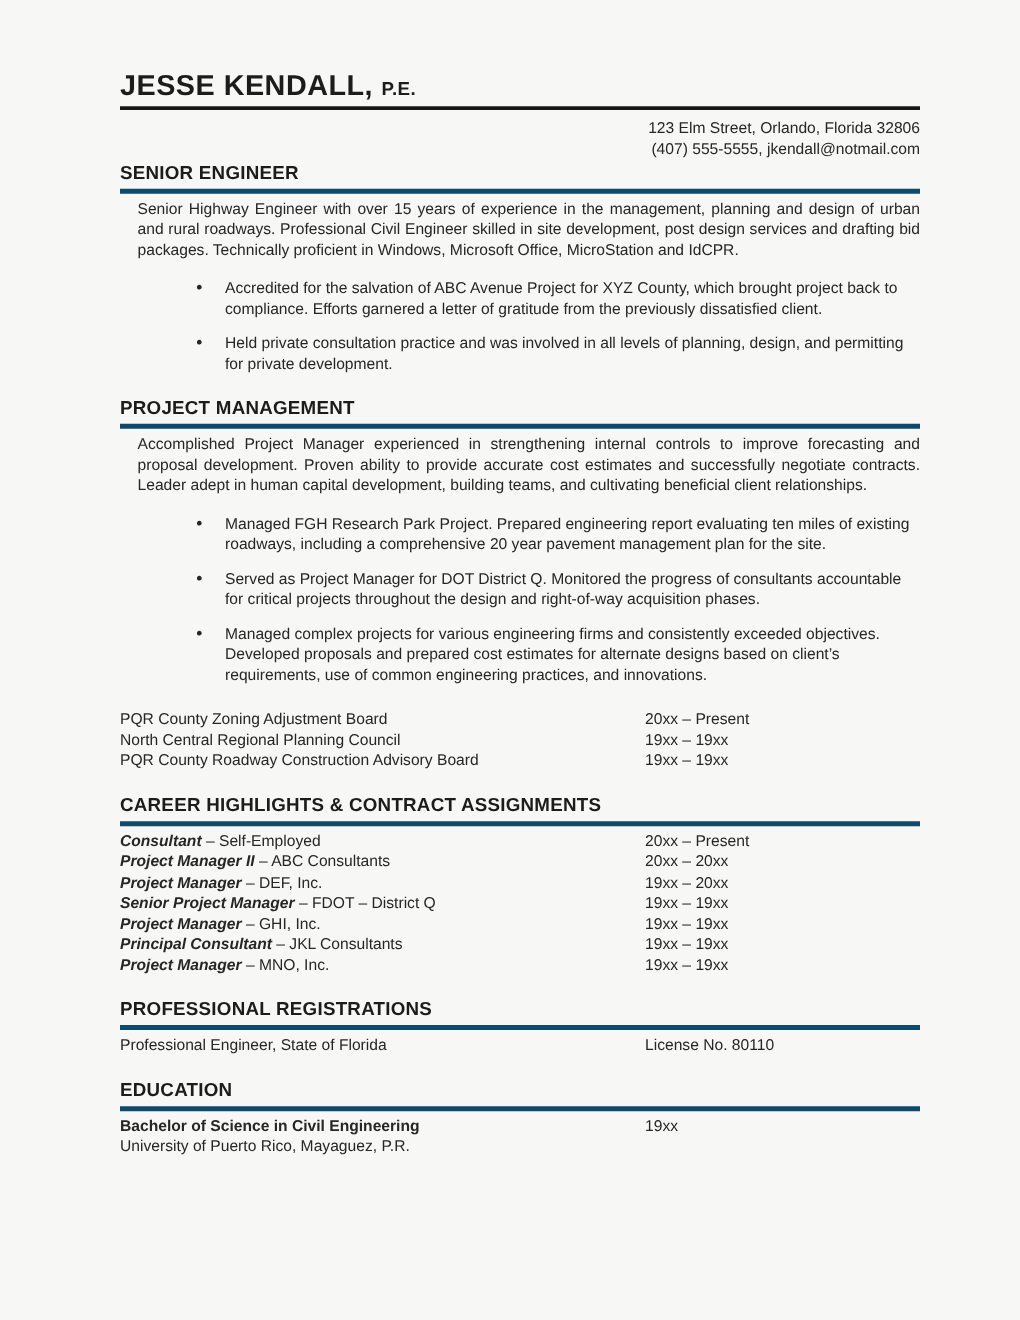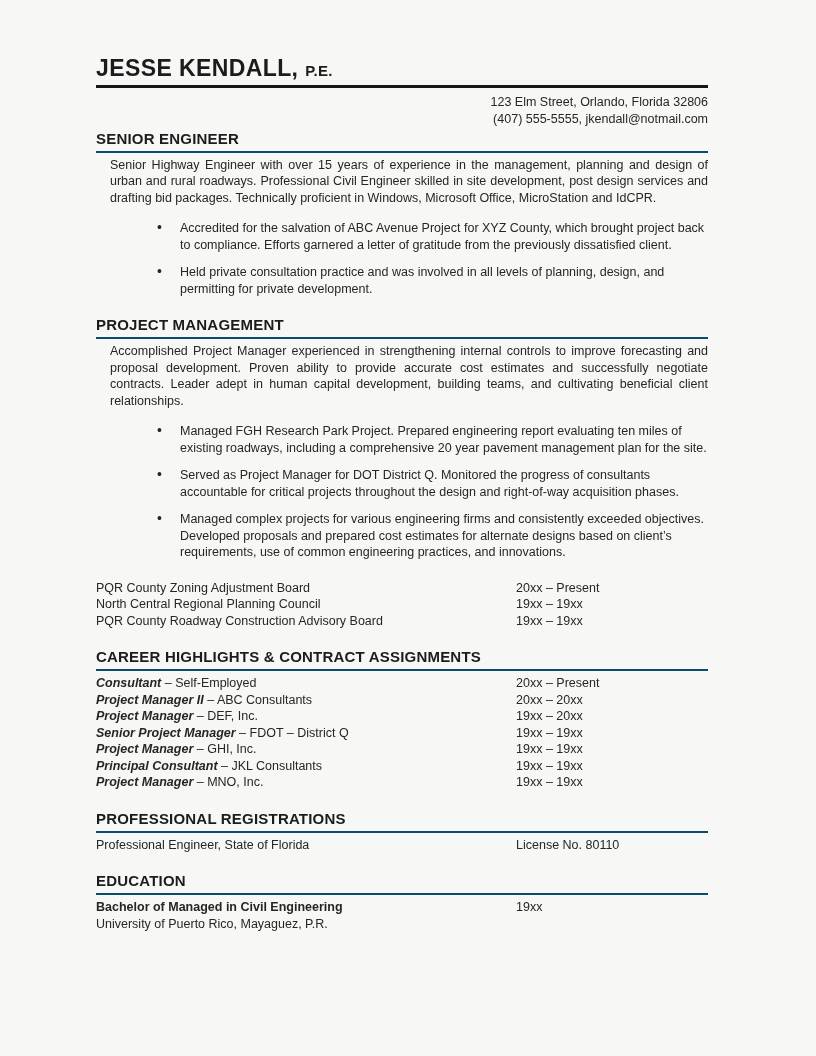--- a/index.html
+++ b/index.html
@@ -7,21 +7,21 @@
     padding: 0;
     background: #e9e9e9;
   }
   .page {
     position: relative;
     width: 816px;
     height: 1056px;
     margin: 0 auto;
     background: #f7f7f5;
     box-sizing: border-box;
-    padding: 56px 108px 40px 96px;
+    padding: 56px 80px 40px 96px;
     font-family: "Liberation Sans", "DejaVu Sans", sans-serif;
     color: #262626;
     overflow: hidden;
   }
   
   .name {
     margin: 0;
     font-size: 23px;
     font-weight: bold;
     letter-spacing: 0.4px;
@@ -47,21 +47,21 @@
   .sec { margin-top: 19px; }
   .sec.first { margin-top: 3px; }
   .sec-h {
     margin: 0;
     font-size: 15px;
     font-weight: bold;
     letter-spacing: 0.2px;
     line-height: 1.2;
     color: #1c1c1c;
     padding-bottom: 3px;
-    border-bottom: 2px solid #0c4a6e;
+    border-bottom: 4px solid #0c4a6e;
   }
   .summary {
     margin: 4px 0 0 14px;
     font-size: 12.5px;
     line-height: 16.5px;
     text-align: justify;
   }
   ul.bullets {
     margin: 14px 0 0 0;
     padding: 0;
@@ -192,20 +192,20 @@
         <span class="c1">Professional Engineer, State of Florida</span>
         <span class="c2">License No. 80110</span>
       </div>
     </div>
   </section>
 
   <section class="sec">
     <h2 class="sec-h">EDUCATION</h2>
     <div class="rows">
       <div class="row">
-        <span class="c1 degree">Bachelor of Managed in Civil Engineering</span>
+        <span class="c1 degree">Bachelor of Science in Civil Engineering</span>
         <span class="c2">19xx</span>
       </div>
       <div class="school">University of Puerto Rico, Mayaguez, P.R.</div>
     </div>
   </section>
 
 </div>
 
 </body></html>

